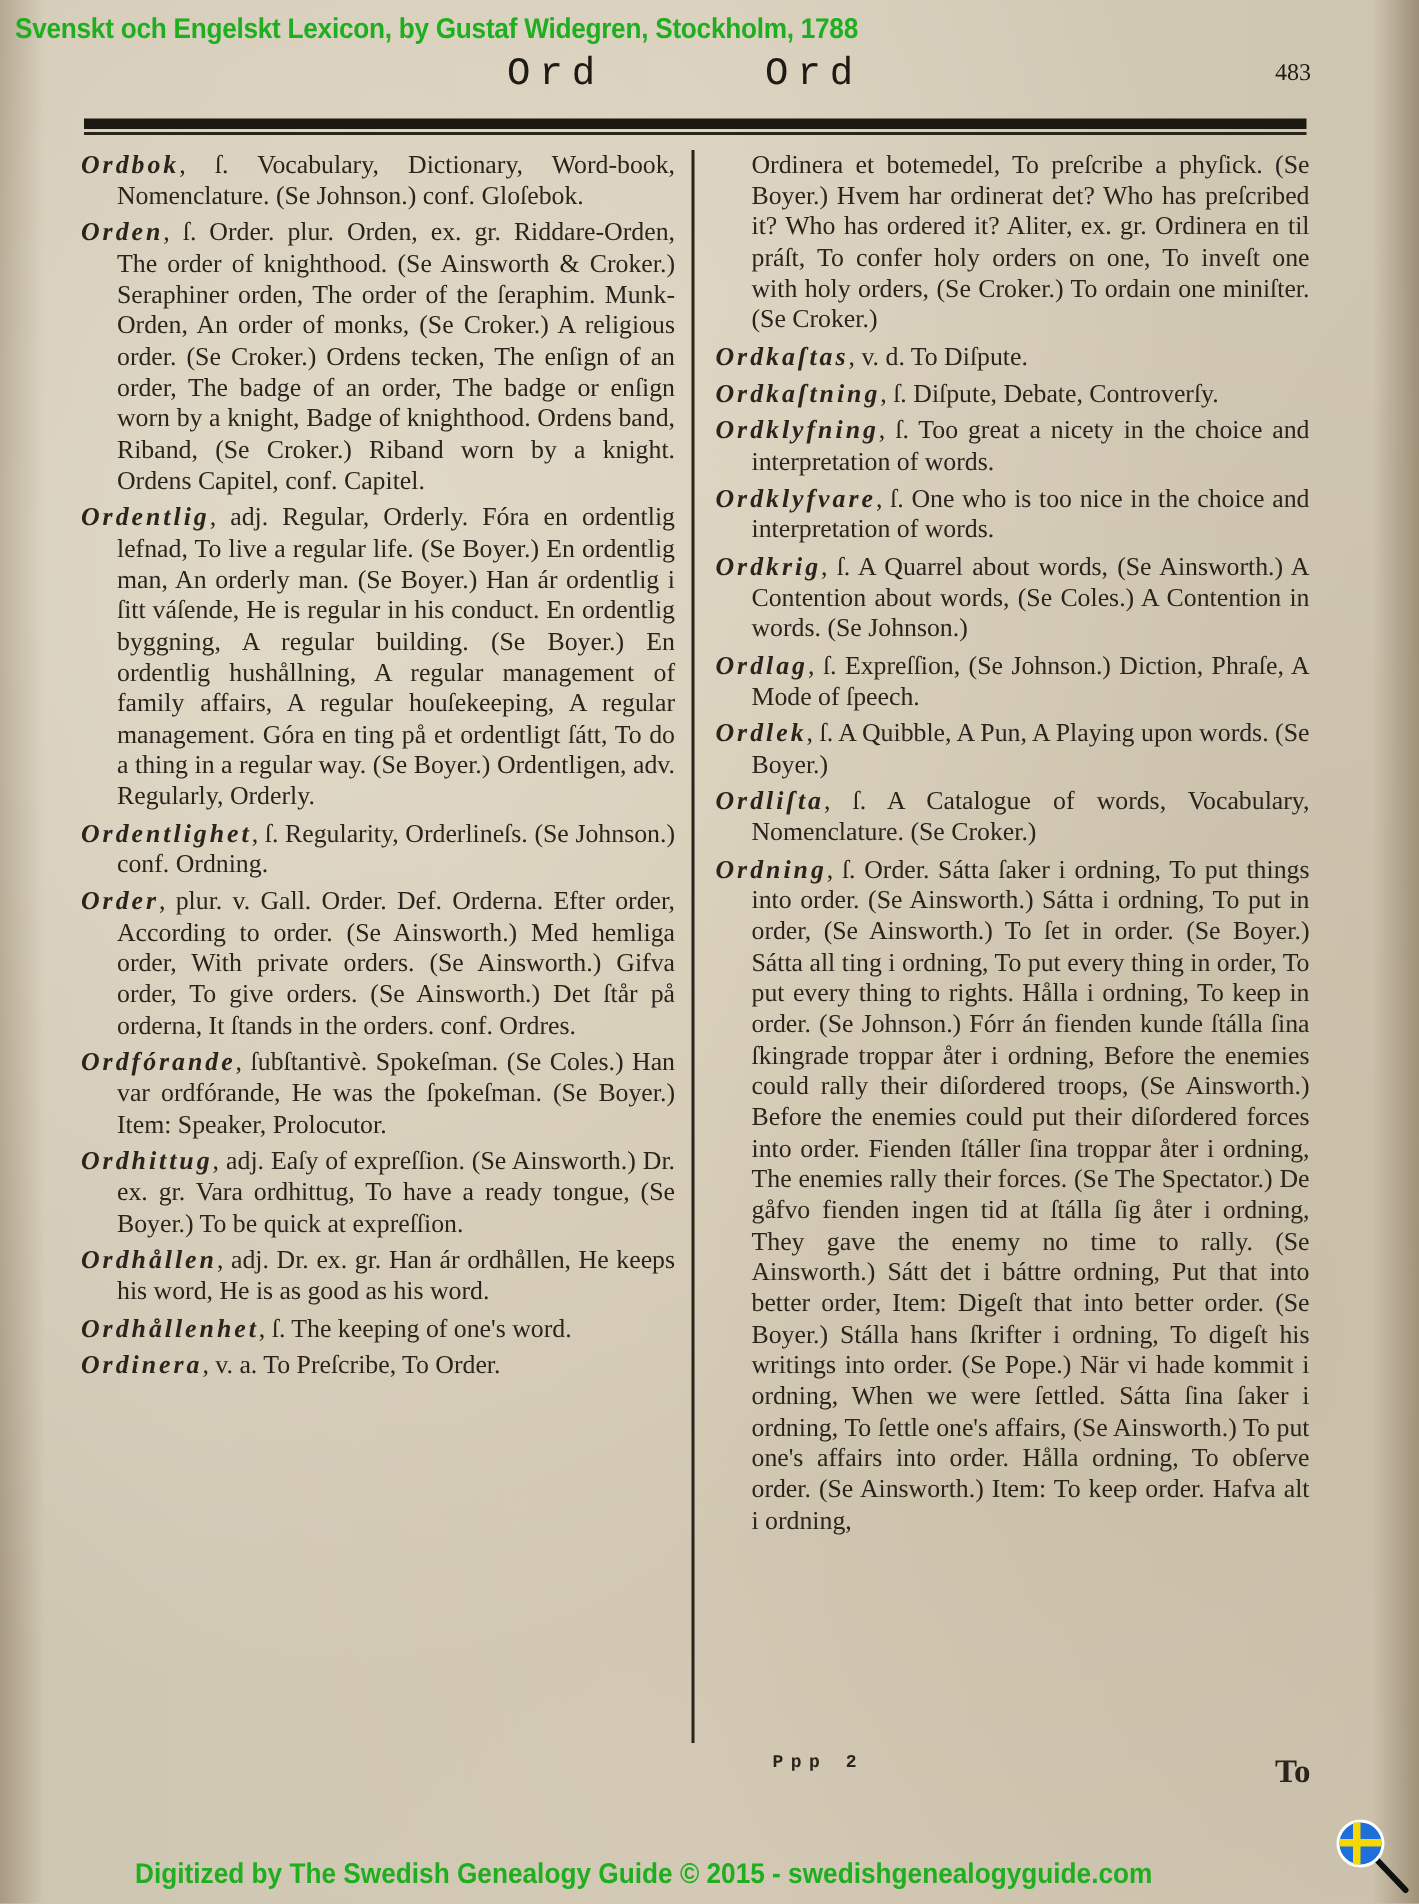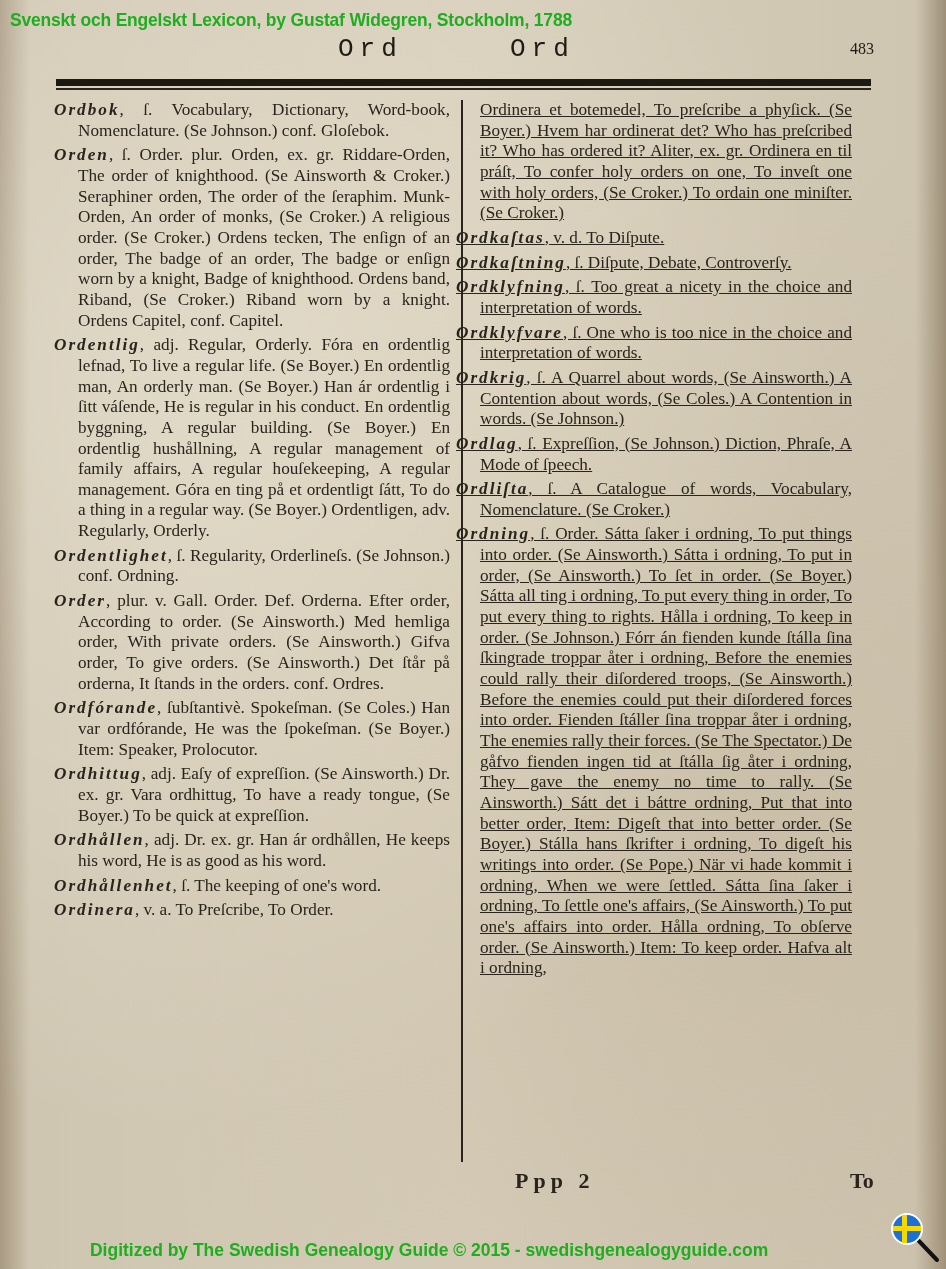--- a/index.html
+++ b/index.html
@@ -35,25 +35,25 @@
   .rule-thick { top: 79px; height: 7px; background: #1c1812; }
   .rule-thin { top: 88px; height: 2px; background: #2a241c; }
   .col-divider {
     position: absolute; left: 461px; top: 100px; width: 2px; height: 1062px; background: #2a241c;
   }
   .column {
     position: absolute; top: 96px; width: 404px;
     font-size: 17.2px; line-height: 20.65px; text-align: justify;
   }
   .col-left { left: 50px; }
-  .col-right { left: 452px; text-decoration: underline; }
+  .col-right { left: 473px; }
   .entry { margin: 4px; padding-left: 24px; text-indent: -24px; }
   .entry.cont { padding-left: 24px; text-indent: 0; }
   .hw { font-style: italic; font-weight: bold; letter-spacing: 2px; }
-  .catch-sig { position: absolute; left: 515px; top: 1168px; font-size: 22px; font-weight: bold; letter-spacing: 5px; }
+  .catch-sig { position: absolute; left: 515px; top: 1168px; font-size: 12px; font-weight: bold; letter-spacing: 5px; font-family: Liberation Mono, monospace; }
   .catch-word { position: absolute; left: 850px; top: 1168px; font-size: 22px; font-weight: bold; }
   .watermark-bottom {
     position: absolute; left: 90px; top: 1239px;
     font-family: "Liberation Sans", "DejaVu Sans", sans-serif;
     font-size: 19px; font-weight: bold; color: #1fae1f;
     transform: scaleX(0.92); transform-origin: left;
   }
   .logo { position: absolute; left: 890px; top: 1212px; width: 52px; height: 52px; }
 </style>
 </head>
@@ -85,20 +85,21 @@
 </div>
 
 <div class="column col-right">
   <p class="entry cont"><span class="hw"></span><span>Ordinera et botemedel, To preſcribe a phyſick. (Se Boyer.) Hvem har ordinerat det? Who has preſcribed it? Who has ordered it? Aliter, ex. gr. Ordinera en til práſt, To confer holy orders on one, To inveſt one with holy orders, (Se Croker.) To ordain one miniſter. (Se Croker.)</span></p>
   <p class="entry"><span class="hw">Ordkaſtas</span><span>, v. d. To Diſpute.</span></p>
   <p class="entry"><span class="hw">Ordkaſtning</span><span>, ſ. Diſpute, Debate, Controverſy.</span></p>
   <p class="entry"><span class="hw">Ordklyfning</span><span>, ſ. Too great a nicety in the choice and interpretation of words.</span></p>
   <p class="entry"><span class="hw">Ordklyfvare</span><span>, ſ. One who is too nice in the choice and interpretation of words.</span></p>
   <p class="entry"><span class="hw">Ordkrig</span><span>, ſ. A Quarrel about words, (Se Ainsworth.) A Contention about words, (Se Coles.) A Contention in words. (Se Johnson.)</span></p>
   <p class="entry"><span class="hw">Ordlag</span><span>, ſ. Expreſſion, (Se Johnson.) Diction, Phraſe, A Mode of ſpeech.</span></p>
+  <p class="entry"><span class="hw">Ordlek</span><span>, ſ. A Quibble, A Pun, A Playing upon words. (Se Boyer.)</span></p>
   <p class="entry"><span class="hw">Ordliſta</span><span>, ſ. A Catalogue of words, Vocabulary, Nomenclature. (Se Croker.)</span></p>
   <p class="entry"><span class="hw">Ordning</span><span>, ſ. Order. Sátta ſaker i ordning, To put things into order. (Se Ainsworth.) Sátta i ordning, To put in order, (Se Ainsworth.) To ſet in order. (Se Boyer.) Sátta all ting i ordning, To put every thing in order, To put every thing to rights. Hålla i ordning, To keep in order. (Se Johnson.) Fórr án fienden kunde ſtálla ſina ſkingrade troppar åter i ordning, Before the enemies could rally their diſordered troops, (Se Ainsworth.) Before the enemies could put their diſordered forces into order. Fienden ſtáller ſina troppar åter i ordning, The enemies rally their forces. (Se The Spectator.) De gåfvo fienden ingen tid at ſtálla ſig åter i ordning, They gave the enemy no time to rally. (Se Ainsworth.) Sátt det i báttre ordning, Put that into better order, Item: Digeſt that into better order. (Se Boyer.) Stálla hans ſkrifter i ordning, To digeſt his writings into order. (Se Pope.) När vi hade kommit i ordning, When we were ſettled. Sátta ſina ſaker i ordning, To ſettle one's affairs, (Se Ainsworth.) To put one's affairs into order. Hålla ordning, To obſerve order. (Se Ainsworth.) Item: To keep order. Hafva alt i ordning,</span></p>
 </div>
 
 <div class="catch-sig">Ppp 2</div>
 <div class="catch-word">To</div>
 
 <div class="watermark-bottom">Digitized by The Swedish Genealogy Guide © 2015 - swedishgenealogyguide.com</div>
 
 <svg class="logo" viewBox="0 0 52 52">

